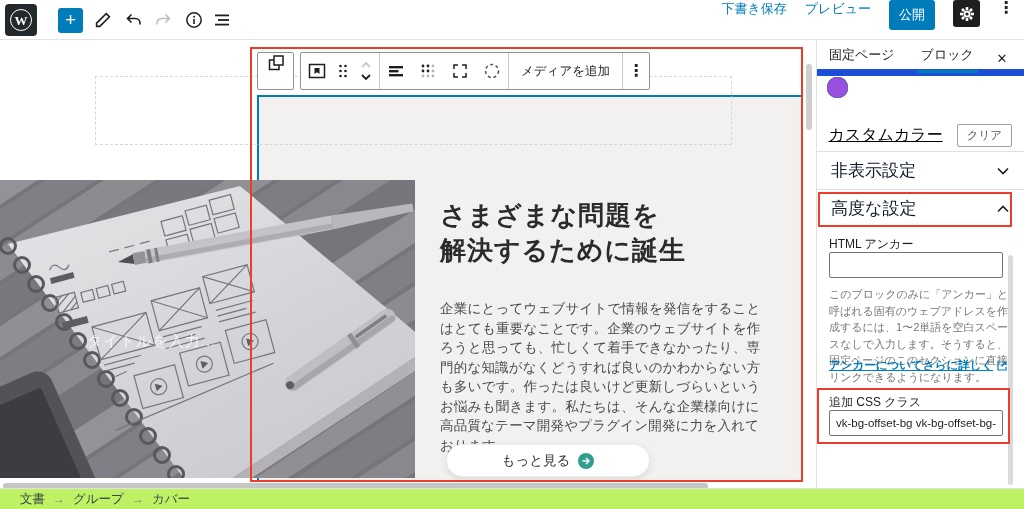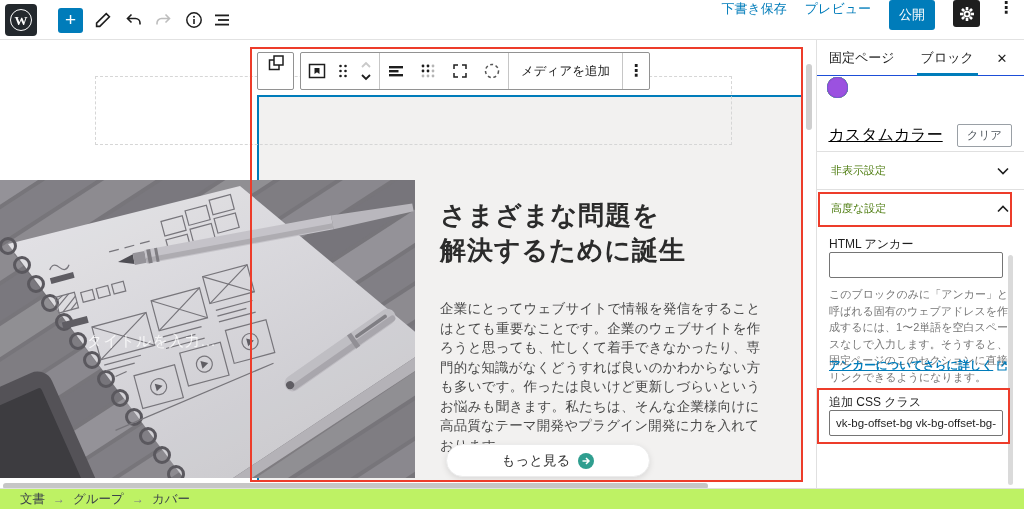--- a/index.html
+++ b/index.html
@@ -42,32 +42,32 @@
   .bt-sep{width:1px;background:#c6c6c6;}
   .bt-media{display:flex;align-items:center;padding:0 12px;font-size:12.5px;color:#1e1e1e;white-space:nowrap;cursor:pointer;text-align:center;}
   .bt-ell{display:flex;align-items:center;justify-content:center;width:26px;cursor:pointer;}
 
   
   .red-box{position:absolute;border:2px solid #ed3c2a;z-index:9;pointer-events:none;}
   .red-main{left:250px;top:7px;width:553px;height:435px;}
 
   
   .sidebar{position:absolute;left:816px;top:40px;width:208px;height:448px;background:#fff;border-left:1px solid #e0e0e0;z-index:8;}
-  .sb-tabs{position:relative;height:36px;border-bottom:1px solid #1d4ed8;display:flex;align-items:center;padding-left:12px;gap:26px;}
+  .sb-tabs{position:relative;height:36px;border-bottom:7px solid #1d4ed8;display:flex;align-items:center;padding-left:12px;gap:26px;}
   .sb-tab{font-size:13px;color:#1e1e1e;cursor:pointer;position:relative;height:36px;line-height:36px;}
   .sb-tab.active::after{content:"";position:absolute;left:-4px;right:-4px;bottom:0;height:3px;background:#007cba;}
   .sb-close{position:absolute;right:12px;top:8px;width:20px;height:20px;display:flex;align-items:center;justify-content:center;font-size:13px;color:#1e1e1e;cursor:pointer;}
   .swatch-area{position:absolute;left:10px;top:37px;width:192px;height:40px;overflow:hidden;}
   .swatch{position:absolute;width:21px;height:21px;border-radius:50%;cursor:pointer;box-shadow:inset 0 0 0 1px rgba(0,0,0,.08);}
   .custom-row{position:absolute;top:84px;right:12px;display:flex;align-items:center;gap:14px;}
   .custom-link{color:#000000;font-size:16px;text-decoration:underline;cursor:pointer;}
   .clear-btn{font-size:11.5px;color:#50575e;border:1px solid #9aa0a6;border-radius:2px;padding:3px 9px;background:#fff;cursor:pointer;}
   .sb-div{position:absolute;left:0;width:100%;border-top:1px solid #e0e0e0;}
   .panel-row{position:absolute;left:0;width:100%;height:37px;display:flex;align-items:center;justify-content:space-between;padding:0 14px;cursor:pointer;background:#fff;}
-  .panel-label{font-size:11px;font-weight:500;color:#4d7c0f;}
+  .panel-label{font-size:17px;font-weight:500;color:#0f172a;}
   .sb-label{position:absolute;left:12px;font-size:12px;color:#1e1e1e;}
   .sb-input{position:absolute;left:12px;width:174px;height:26px;border:1px solid #757575;border-radius:2px;background:#fff;font-size:11.5px;color:#1e1e1e;padding:0 6px;}
   .sb-help{position:absolute;left:12px;width:184px;font-size:11px;line-height:16.5px;color:#757575;word-break:break-all;}
   .sb-link{position:absolute;left:12px;font-size:11.5px;color:#007cba;text-decoration:underline;cursor:pointer;display:flex;align-items:center;gap:4px;font-weight:bold;}
   .sb-scroll{position:absolute;left:191px;top:215px;width:5px;height:230px;background:#dadada;border-radius:3px;}
   .red-adv{left:1px;top:152px;width:194px;height:35px;}
   .red-css{left:0px;top:348px;width:193px;height:56px;}
 
   
   .bottombar{position:absolute;left:0;top:488px;width:1024px;height:21px;background:#bef264;border-top:1px solid #e0e0e0;display:flex;align-items:center;padding-left:20px;gap:8px;z-index:20;}

